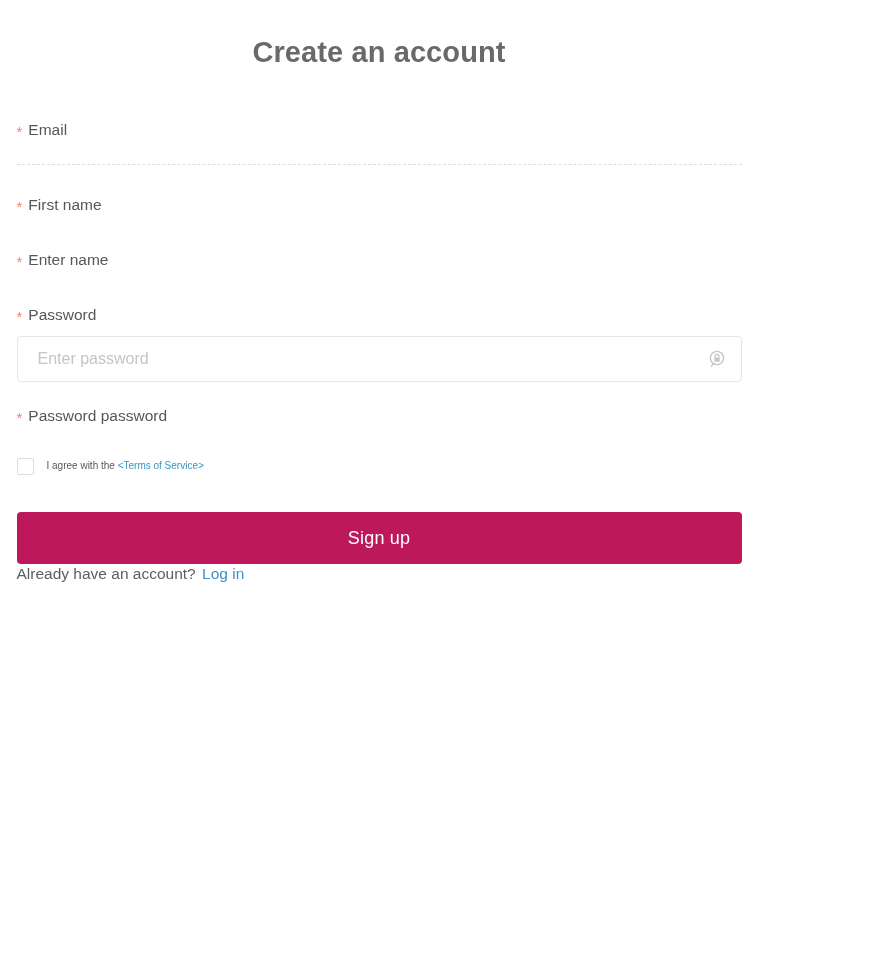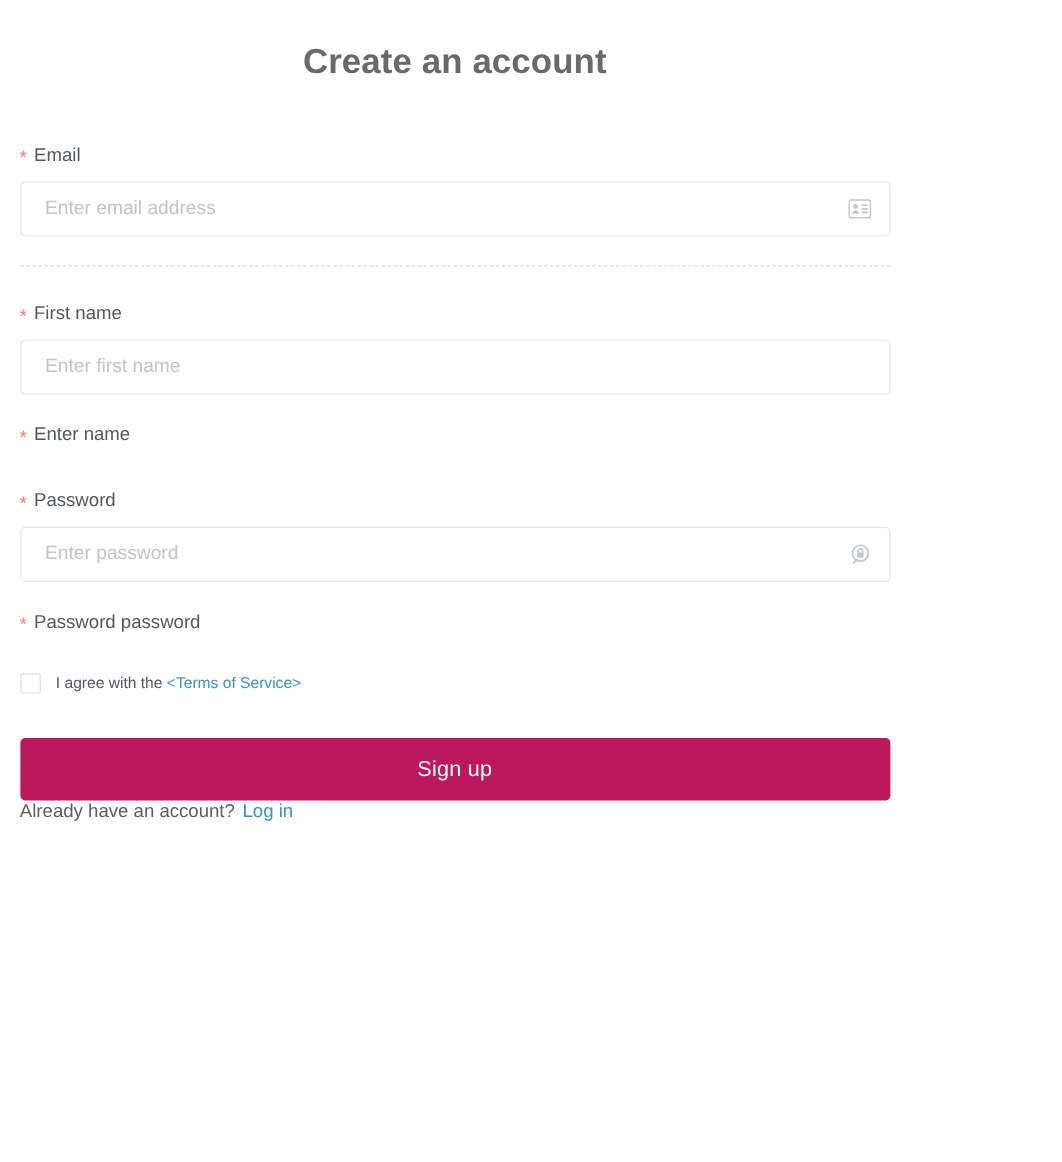--- a/index.html
+++ b/index.html
@@ -115,21 +115,21 @@
     width: 17px;
     height: 17px;
     border: 1px solid #dcdde3;
     border-radius: 2px;
     background: #fff;
     box-sizing: border-box;
     flex: 0 0 auto;
     margin-right: 13px;
   }
   .terms-text {
-    font-size: 13px;
+    font-size: 10px;
     color: #55585c;
     line-height: 20px;
   }
   .link {
     color: #3c92c4;
     text-decoration: none;
     cursor: pointer;
   }
   .signup-button {
     display: block;
@@ -160,46 +160,30 @@
 
   <h1 class="page-title">Create an account</h1>
 
   <div class="form">
 
     <div class="field">
       <div class="field-label">
         <span class="req-star">*</span>
         <span>Email</span>
       </div>
-      <div class="input-wrap">
-        <input type="text" placeholder="Enter email address" style="">
-        <span class="field-icon">
-          <svg width="19" height="16" viewBox="0 0 19 16" aria-hidden="true">
-            <rect x="0.5" y="0.5" width="18" height="15" rx="2" ry="2" fill="none" stroke="#c3c6ca" stroke-width="1.4"></rect>
-            <circle cx="6" cy="6" r="1.9" fill="#c3c6ca"></circle>
-            <path d="M3.1 12.1c0-1.6 1.3-2.7 2.9-2.7s2.9 1.1 2.9 2.7z" fill="#c3c6ca"></path>
-            <rect x="11" y="4.3" width="5" height="1.4" fill="#c3c6ca"></rect>
-            <rect x="11" y="7.3" width="5" height="1.4" fill="#c3c6ca"></rect>
-            <rect x="11" y="10.3" width="5" height="1.4" fill="#c3c6ca"></rect>
-          </svg>
-        </span>
-      </div>
     </div>
 
     <div class="divider"></div>
 
     <div class="gap-30"></div>
 
     <div class="field">
       <div class="field-label">
         <span class="req-star">*</span>
         <span>First name</span>
-      </div>
-      <div class="input-wrap">
-        <input type="text" placeholder="Enter first name" style="">
       </div>
     </div>
 
     <div class="gap-24"></div>
 
     <div class="field">
       <div class="field-label">
         <span class="req-star">*</span>
         <span>Enter name</span>
       </div>

